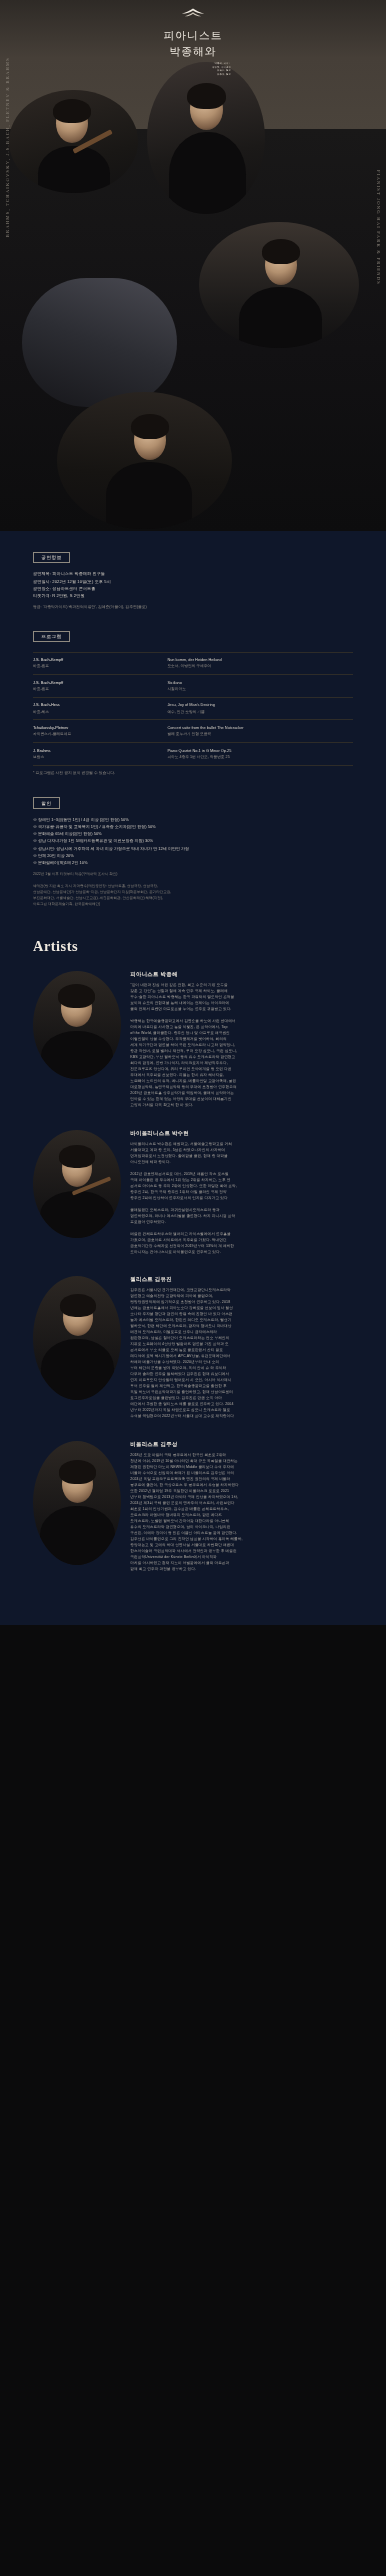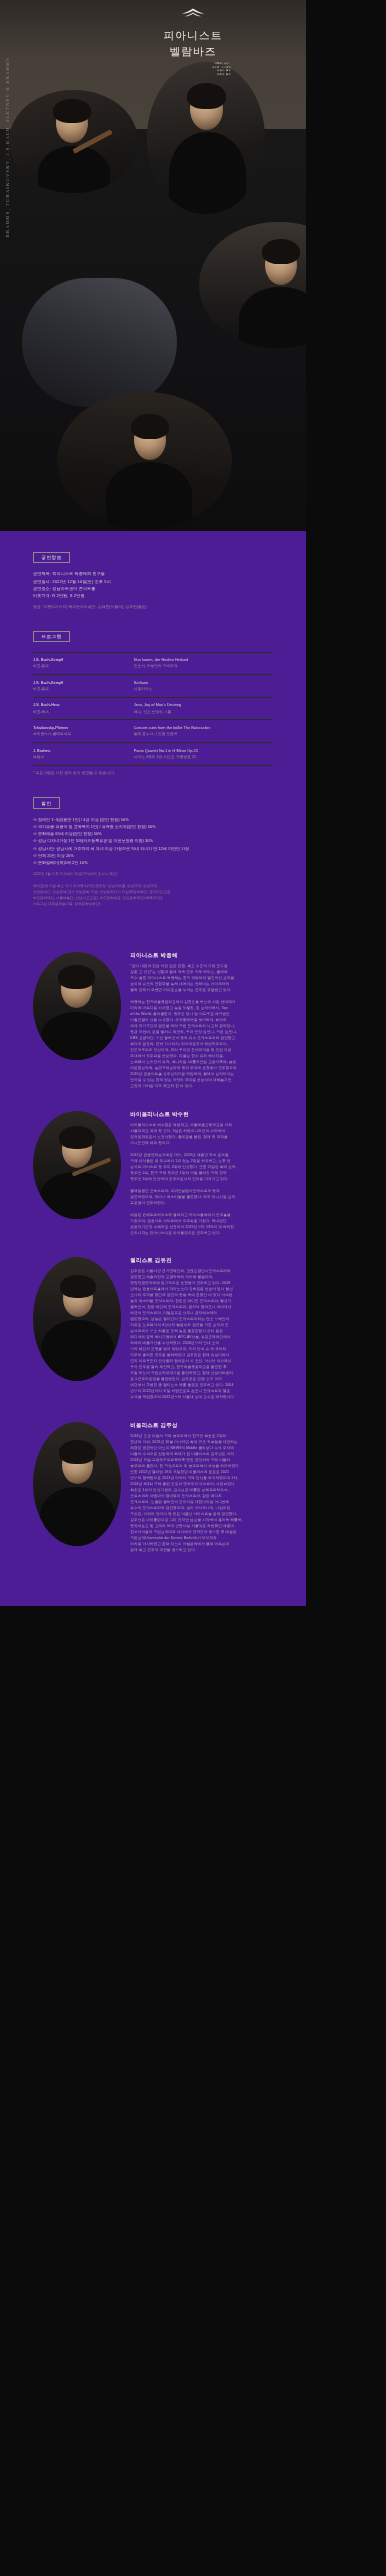--- a/index.html
+++ b/index.html
@@ -7,24 +7,24 @@
     padding: 0;
     background: #0b0b0c;
   }
   body {
     width: 386px;
     font-family: "Liberation Sans", sans-serif;
     color: #e8e4dd;
     -webkit-font-smoothing: antialiased;
   }
   .page {
-    width: 306px;
+    width: 386px;
     position: relative;
     overflow: hidden;
-    background: #4c1d95;
+    background: #0f172a;
   }
 
   
   .hero {
     position: relative;
     width: 386px;
     height: 531px;
     background: #0e0d0d;
     overflow: hidden;
   }
@@ -288,21 +288,21 @@
 
     <div class="brand-mark">
       <svg viewBox="0 0 52 26">
         <path d="M26 3 C20 7, 12 11, 4 13 C14 13, 21 11, 26 7 C31 11, 38 13, 48 13 C40 11, 32 7, 26 3 Z" fill="#efe9df"></path>
         <path d="M26 10 C22 13, 16 16, 10 18 C18 18, 23 16, 26 13 C29 16, 34 18, 42 18 C36 16, 30 13, 26 10 Z" fill="#cfc7ba"></path>
       </svg>
     </div>
 
     <div class="hero-title">
       <div class="line">피아니스트</div>
-      <div class="line">벨람바즈</div>
+      <div class="line">박종해와</div>
     </div>
 
     <div class="hero-meta">
       <div>박종해, 피아노</div>
       <div>박수현, 바이올린</div>
       <div>김유진, 첼로</div>
       <div>김주성, 첼로</div>
     </div>
 
     <div class="side-text side-left">BRAHMS, TCHAIKOVSKY, J.S.BACH, PLETNEV &amp; BRAHMS</div>
@@ -428,20 +428,21 @@
     </div>
     <div class="small-print" style="white-space:pre-line">2022년 1월 이후 티켓부터 적용(구매내역 조사시 확인)
 
 예매전(방 지한 최소 지시 자격증수(매입공연장: 성남아트홀, 성남극장, 성남극장,
 성남문예단, 성남문예단)가 성남문화·지원, 성남문화단지 지침(학문부회단, 문기타단교원,
 부진문화재단, 서울예술단, 성남시포교원), 세종문화회관, 안산문화재단) 혜택(지정),
 아트그린 대학문제술기획, 한국문화예체단)</div>
   </div>
 
   <div class="spacer-lg"></div>
+  <h2 class="artists-title">Artists</h2>
 
   <div class="spacer-sm"></div>
 
   <div class="artist">
     <div class="artist-photo">
       <div class="face" style="left:28px;top:18.5px;width:31px;height:38px;"></div>
       <div class="hair" style="left:25px;top:13.4px;width:37px;height:24px;"></div>
       <div class="body-sil" style="left:8.2px;top:60px;width:72px;height:52px;"></div>
     </div>
     <div class="artist-body">

